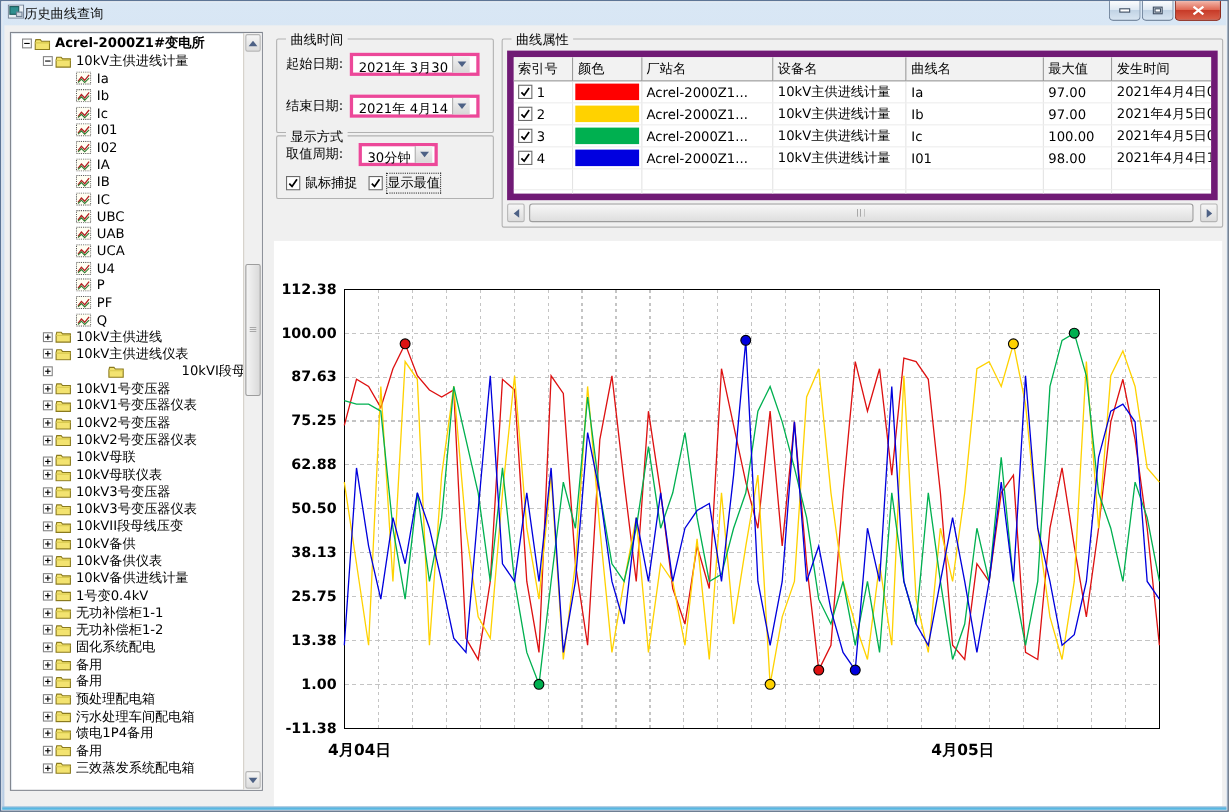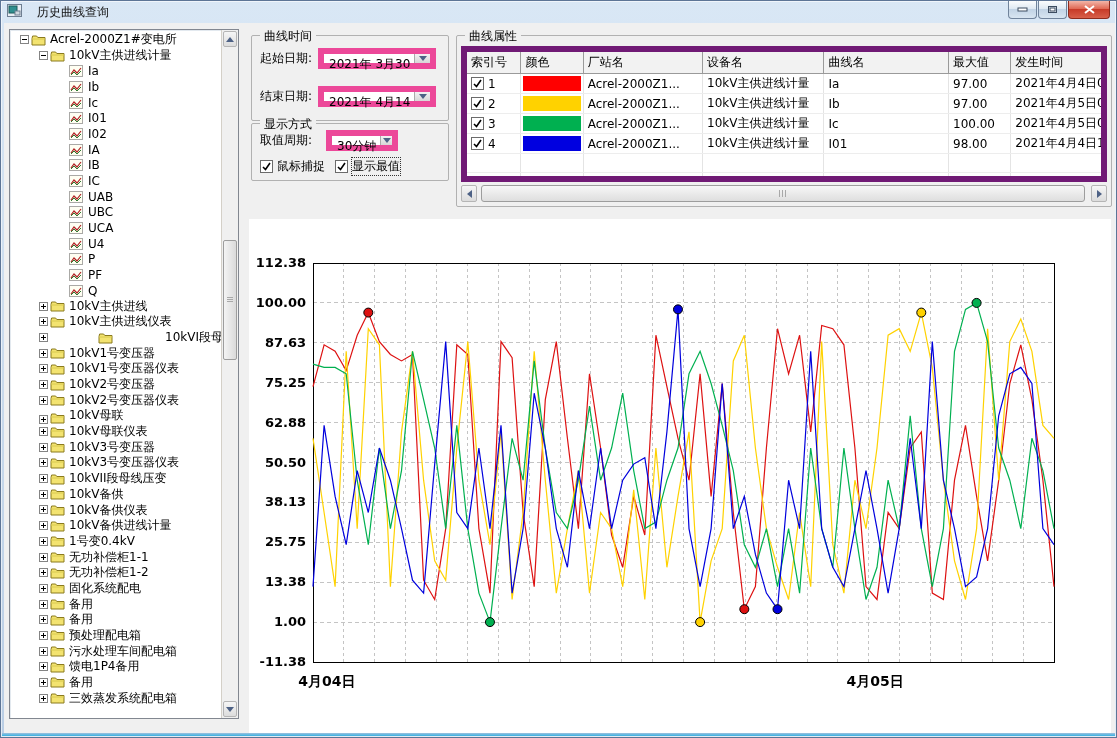--- a/index.html
+++ b/index.html
@@ -7,21 +7,21 @@
   body { font-family:"DejaVu Sans", sans-serif; font-size:12px; color:#000; }
 
   .win { position:relative; width:1117px; height:738px; overflow:hidden;
          background:linear-gradient(#d9e7f5,#b9cde4);
          border:1px solid #5d7596; box-shadow:inset 0 0 0 1px rgba(255,255,255,.6); }
   .win::after { content:""; position:absolute; left:1px; right:1px; bottom:1px; height:3px;
          background:linear-gradient(#9fc0dd,#35b2e2); }
 
   
   .titlebar { position:absolute; left:0; top:0; right:0; height:22px; display:flex; align-items:center; padding-left:6px; }
-  .title-text { margin-left:15px; font-size:12px; color:#111; }
+  .title-text { margin-left:0; font-size:12px; color:#111; }
   .win-buttons { position:absolute; right:6px; top:0; display:flex; }
   .wbtn { width:29px; height:18px; border:1px solid #70839b; border-top:none; margin-left:1px;
           border-radius:0 0 4px 4px; background:linear-gradient(#fbfcfd,#dfe9f3 45%,#c0d2e4 46%,#d8e5f1);
           display:flex; align-items:center; justify-content:center; }
   .wbtn.close { width:42px; background:linear-gradient(#f2b5a8,#e06a56 45%,#c63826 46%,#d8604a); border-color:#8e2b1d; }
 
   .client { position:absolute; left:3px; top:22px; width:1111px; height:712px; background:#f0f0f0; }
 
   
   .tree-panel { position:absolute; left:5px; top:6px; width:230px; height:690px; background:#fff;
@@ -46,21 +46,21 @@
   .tri-down { width:0;height:0;border-left:4px solid transparent;border-right:4px solid transparent;border-top:5px solid #4d6185; }
   .tri-left { width:0;height:0;border-top:4px solid transparent;border-bottom:4px solid transparent;border-right:5px solid #4d6185; }
   .tri-right { width:0;height:0;border-top:4px solid transparent;border-bottom:4px solid transparent;border-left:5px solid #4d6185; }
 
   
   .group { position:absolute; border:1px solid #b1b1b1; border-radius:2px; }
   .group > .gtitle { position:absolute; top:-8px; left:8px; background:#f0f0f0; padding:0 4px; }
 
   .time-group { left:247px; top:12px; width:198px; height:86px; }
   .form-row { position:absolute; left:8px; display:flex; align-items:center; }
-  .combo { display:flex; height:21px; border:6px solid #ec4899; background:#fff; }
+  .combo { display:flex; height:21px; border:3px solid #ec4899; background:#fff; }
   .combo .cval { padding:2px 4px 0 5px; white-space:nowrap; }
   .combo .cbtn { width:16px; background:linear-gradient(#f2f2f2,#d7d7d7); border-left:1px solid #aaa;
                  display:flex; align-items:center; justify-content:center; }
 
   .disp-group { left:247px; top:100px; width:198px; height:58px; }
   .chk { width:13px; height:13px; border:1px solid #6b6b6b; background:#fff; display:inline-flex; align-items:center; justify-content:center; margin-right:4px; flex:0 0 13px; }
   .chk svg { display:block; }
   .focus-dotted { outline:1px dotted #333; }
 
   .action-row { position:absolute; left:247px; top:164px; display:flex; }
@@ -117,21 +117,21 @@
             <path d="M1 1 L10 8 M10 1 L1 8" stroke="#fff" stroke-width="2"></path>
           </svg>
       </div>
     </div>
   </div>
 
   <div class="client">
 
     <div class="tree-panel">
       <div class="tree-rows" id="tree-rows">
-          <div class="tree-row" style="padding-left: 8px;">
+          <div class="tree-row" style="padding-left: 8px; font-weight: bold;">
             <span class="exp">
               <span class="expbox"></span>
             </span>
             <span class="ticon">
               <svg width="15" height="12">
                 <path d="M1 4.5 L1 11 L14 11 L14 3.5 L6.8 3.5 L5.6 2 L1.6 2 Z" fill="#f3e370" stroke="#8a7a1e"></path>
                 <path d="M1 5 L14 5" stroke="#d8c94e"></path>
               </svg>
             </span>
             <span class="tlabel">Acrel-2000Z1#变电所</span>
@@ -238,32 +238,32 @@
           </div>
           <div class="tree-row" style="padding-left: 46px;">
             <span class="exp"></span>
             <span class="ticon">
               <svg width="14" height="12">
                 <rect x="0.5" y="0.5" width="13" height="11" fill="#fffef2" stroke="#555" stroke-dasharray="1,1"></rect>
                 <polyline points="2,9 5,5 8,8 12,3" fill="none" stroke="#b22222" stroke-width="1.2"></polyline>
                 <polyline points="2,10 5,7 8,10 12,6" fill="none" stroke="#2e7d32" stroke-width="1"></polyline>
               </svg>
             </span>
+            <span class="tlabel">UBC</span>
+          </div>
+          <div class="tree-row" style="padding-left: 46px;">
+            <span class="exp"></span>
+            <span class="ticon">
+              <svg width="14" height="12">
+                <rect x="0.5" y="0.5" width="13" height="11" fill="#fffef2" stroke="#555" stroke-dasharray="1,1"></rect>
+                <polyline points="2,9 5,5 8,8 12,3" fill="none" stroke="#b22222" stroke-width="1.2"></polyline>
+                <polyline points="2,10 5,7 8,10 12,6" fill="none" stroke="#2e7d32" stroke-width="1"></polyline>
+              </svg>
+            </span>
             <span class="tlabel">UAB</span>
-          </div>
-          <div class="tree-row" style="padding-left: 46px;">
-            <span class="exp"></span>
-            <span class="ticon">
-              <svg width="14" height="12">
-                <rect x="0.5" y="0.5" width="13" height="11" fill="#fffef2" stroke="#555" stroke-dasharray="1,1"></rect>
-                <polyline points="2,9 5,5 8,8 12,3" fill="none" stroke="#b22222" stroke-width="1.2"></polyline>
-                <polyline points="2,10 5,7 8,10 12,6" fill="none" stroke="#2e7d32" stroke-width="1"></polyline>
-              </svg>
-            </span>
-            <span class="tlabel">UBC</span>
           </div>
           <div class="tree-row" style="padding-left: 46px;">
             <span class="exp"></span>
             <span class="ticon">
               <svg width="14" height="12">
                 <rect x="0.5" y="0.5" width="13" height="11" fill="#fffef2" stroke="#555" stroke-dasharray="1,1"></rect>
                 <polyline points="2,9 5,5 8,8 12,3" fill="none" stroke="#b22222" stroke-width="1.2"></polyline>
                 <polyline points="2,10 5,7 8,10 12,6" fill="none" stroke="#2e7d32" stroke-width="1"></polyline>
               </svg>
             </span>

